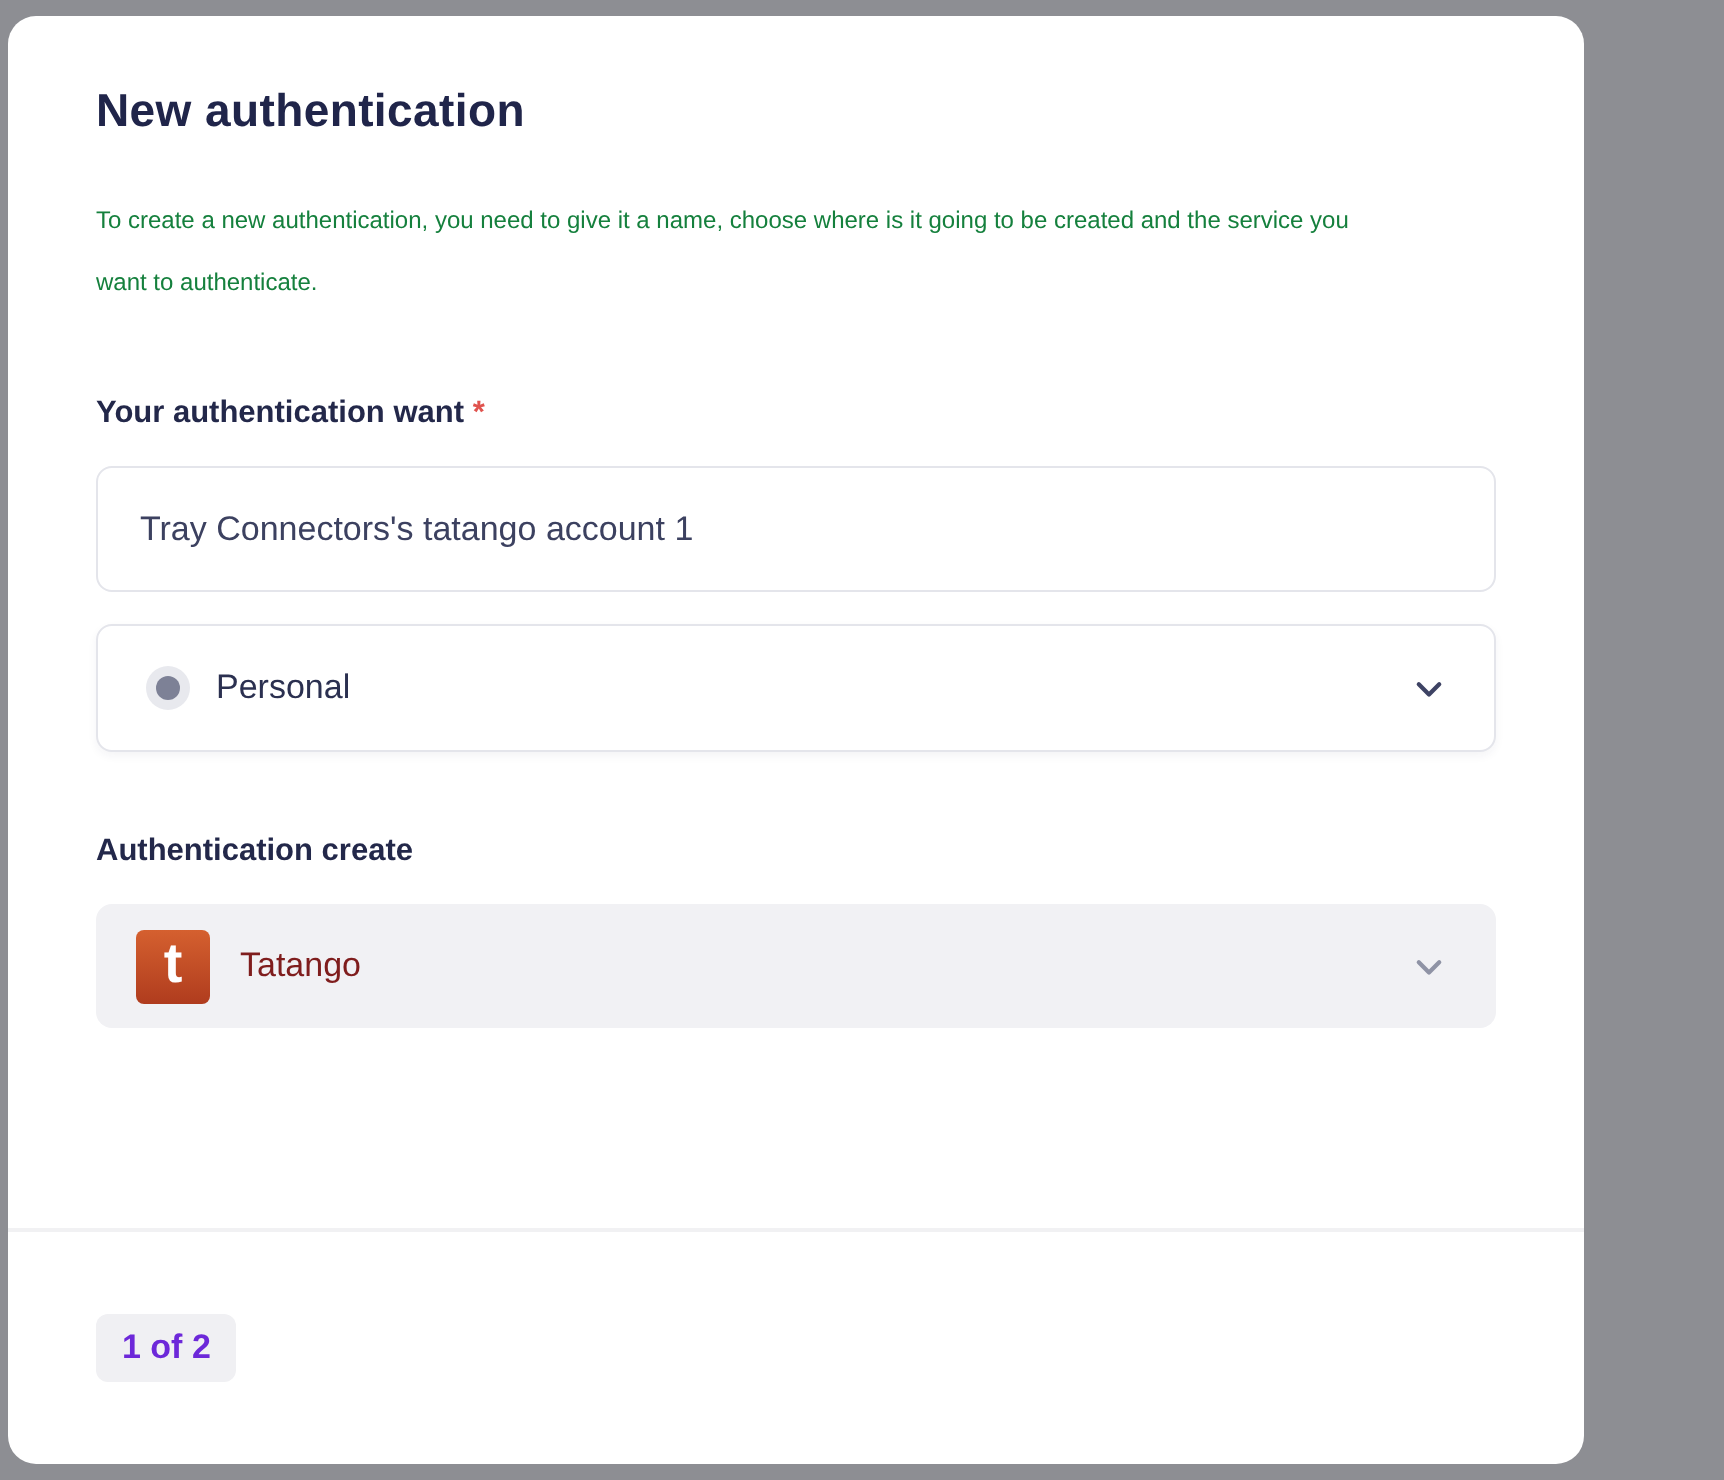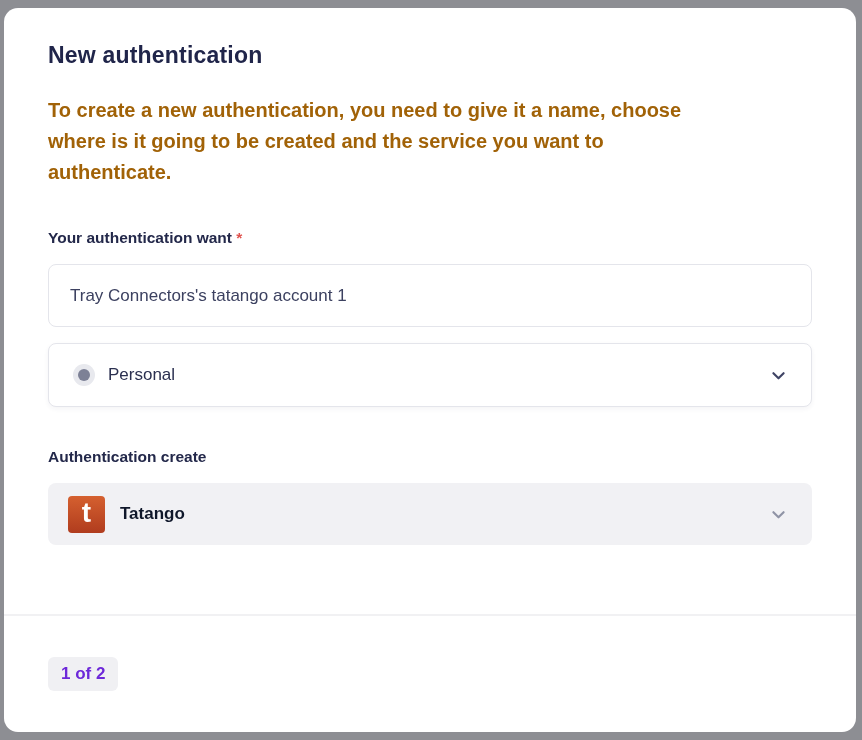--- a/index.html
+++ b/index.html
@@ -8,21 +8,21 @@
     width: 862px;
     height: 740px;
     background: #8d8e93;
     font-family: "Liberation Sans", sans-serif;
     overflow: hidden;
   }
   .modal {
     position: absolute;
     left: 4px;
     top: 8px;
-    width: 852px;
+    width: 788px;
     height: 724px;
     background: #ffffff;
     border-radius: 14px;
     display: flex;
     flex-direction: column;
     overflow: hidden;
     box-sizing: border-box;
   }
   .modal-body {
     flex: 1;
@@ -30,25 +30,24 @@
   }
   .modal-title {
     margin: 0;
     font-size: 23px;
     font-weight: 700;
     color: #20254a;
     letter-spacing: 0.2px;
   }
   .modal-desc {
     margin: 26px 0 0 0;
-    font-size: 20px;
+    font-size: 12px;
     line-height: 31px;
-    color: #a16207;
+    color: #15803d;
     max-width: 655px;
-    font-weight: bold;
   }
   .field-label {
     margin-top: 40px;
     font-size: 15.5px;
     font-weight: 700;
     color: #23284a;
     line-height: 20px;
   }
   .asterisk {
     color: #e0534e;
@@ -105,23 +104,22 @@
     height: 12px;
     border-radius: 50%;
     background: #7d8196;
   }
   .select-text {
     margin-left: 13px;
     font-size: 17px;
     color: #2b3050;
   }
   .select.disabled .select-text {
-    color: #0f172a;
+    color: #7f1d1d;
     margin-left: 15px;
-    font-weight: bold;
   }
   .chevron {
     margin-left: auto;
     display: flex;
     align-items: center;
     flex: none;
   }
   .service-logo {
     width: 37px;
     height: 37px;

